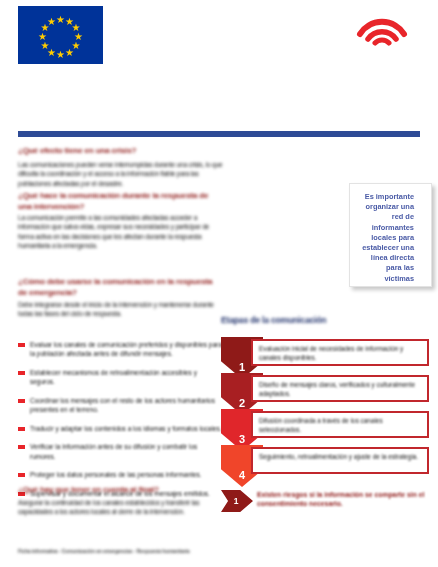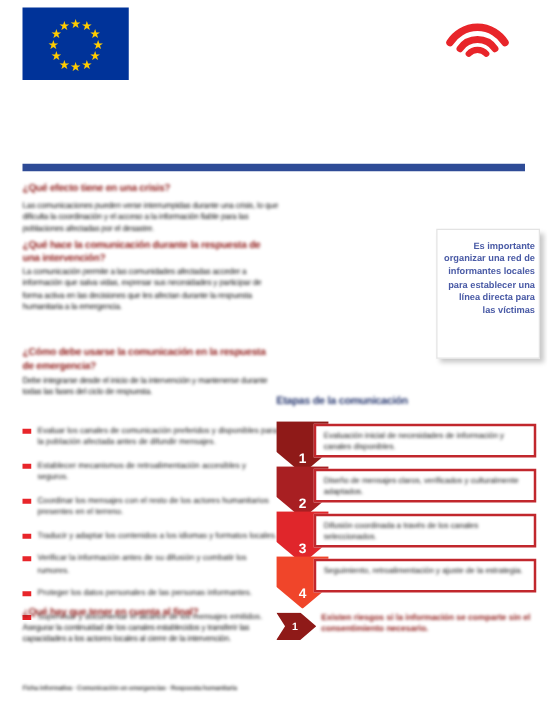--- a/index.html
+++ b/index.html
@@ -69,21 +69,21 @@
     display:block;color:#111111;font-size:6.5px;line-height:9.2px;
     filter:blur(1.3px);
   }
 
   
   .callout{
     position:absolute;left:349px;top:183px;width:83px;height:104px;
     background:#ffffff;border:1px solid #e3e3e3;
     box-shadow:3px 3px 4px rgba(0,0,0,0.22);
     box-sizing:border-box;
-    padding:8px 3px 6px 5px;
+    padding:8px 17px 6px 5px;
   }
   .callout-txt{
     color:#4A5BA6;font-weight:bold;font-size:7.4px;line-height:10.2px;
     text-align:right;
   }
 
   
   .steps-head{position:absolute;left:221px;top:315px;width:205px;}
   .steps{position:absolute;left:221px;top:337px;width:208px;}
   .step{position:relative;height:32px;margin-bottom:4px;}

